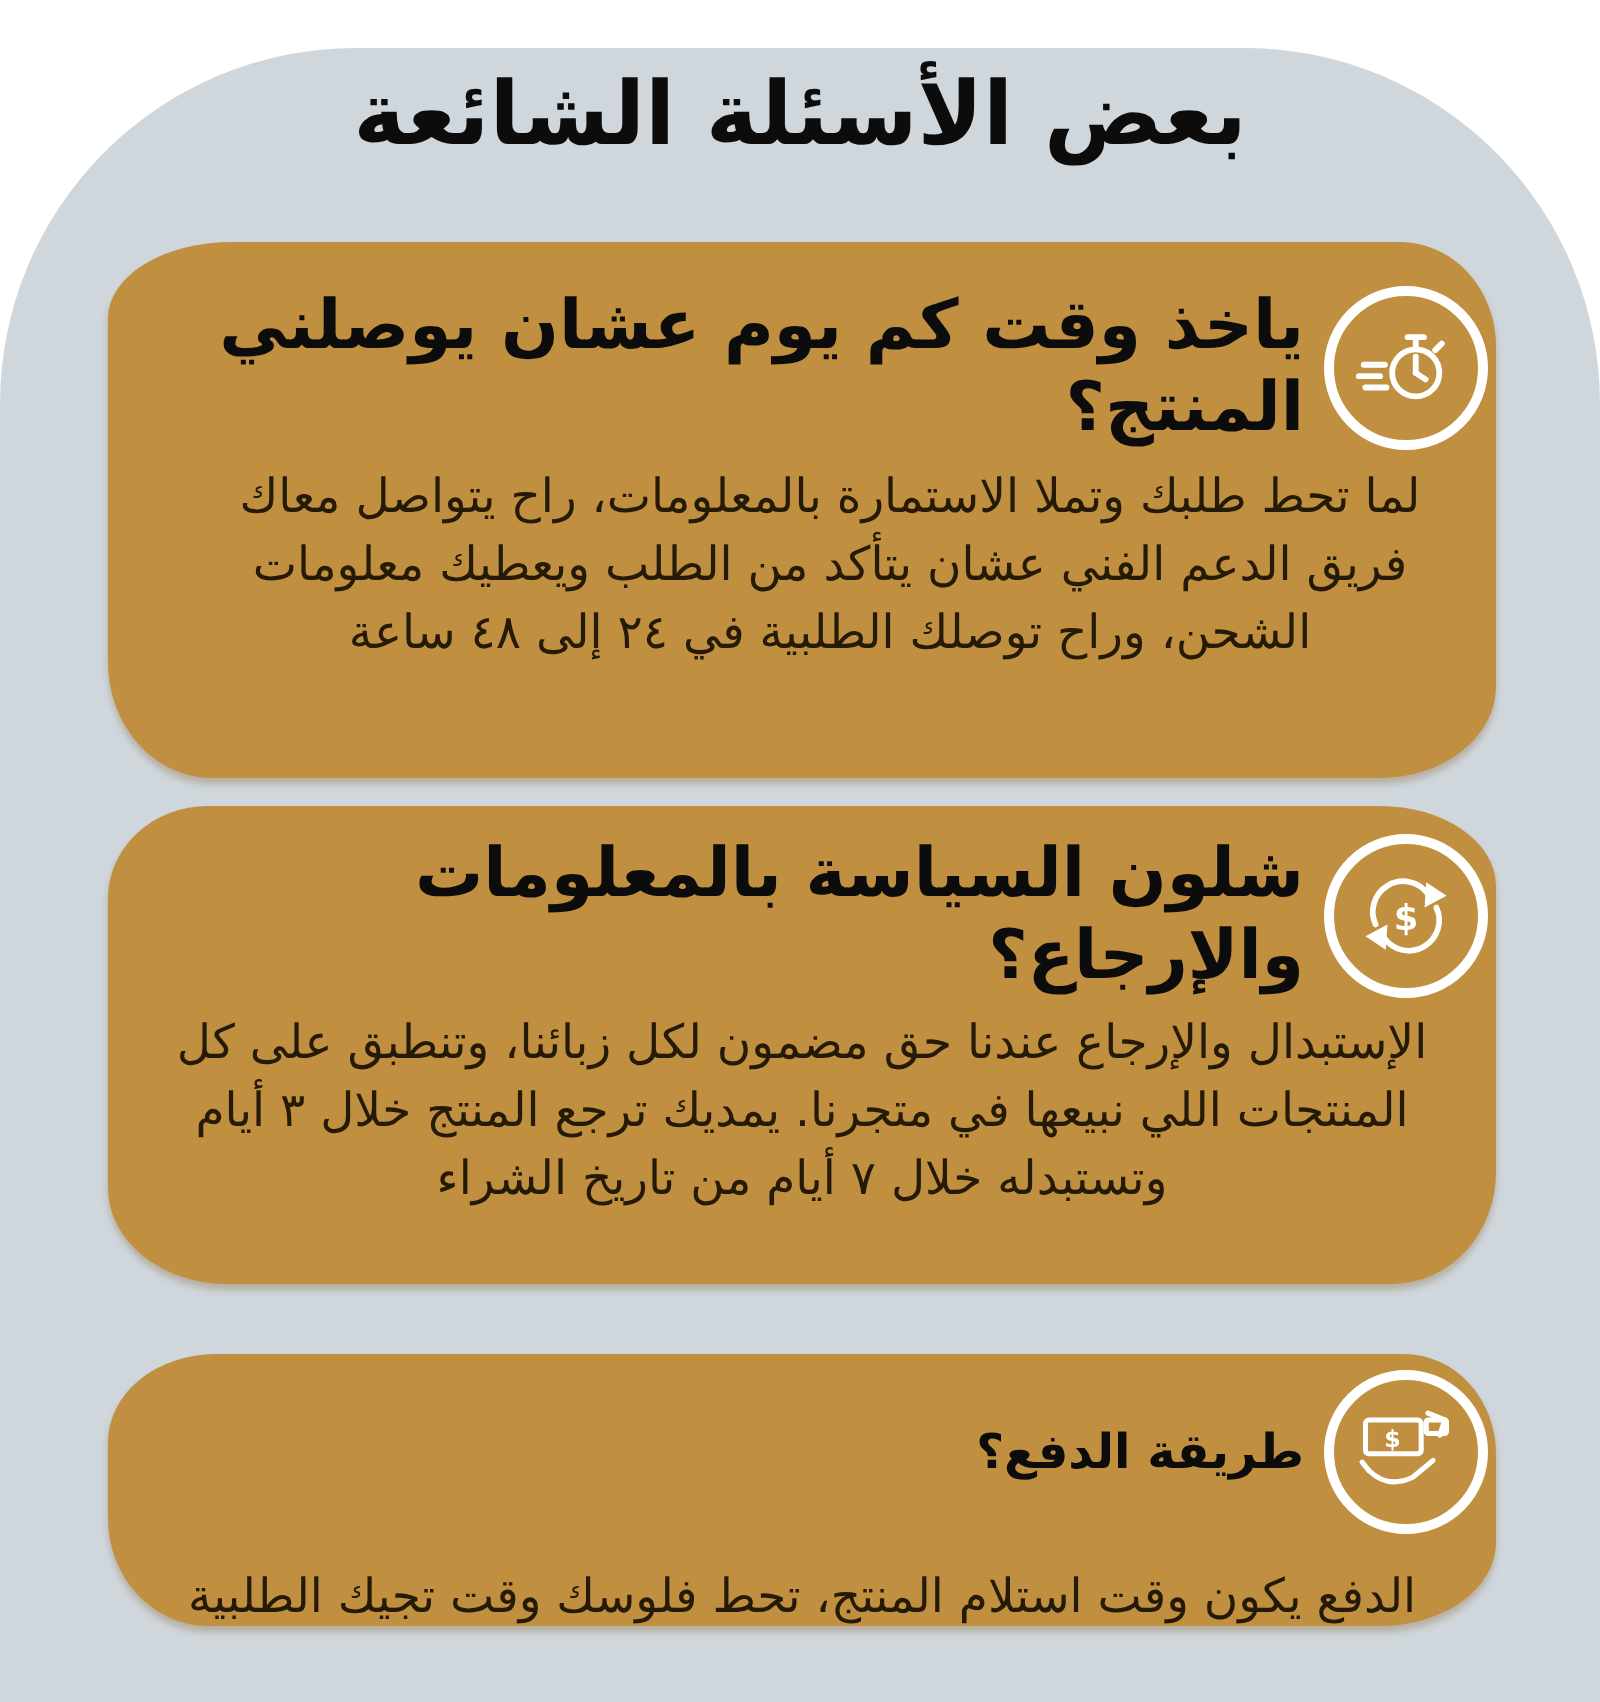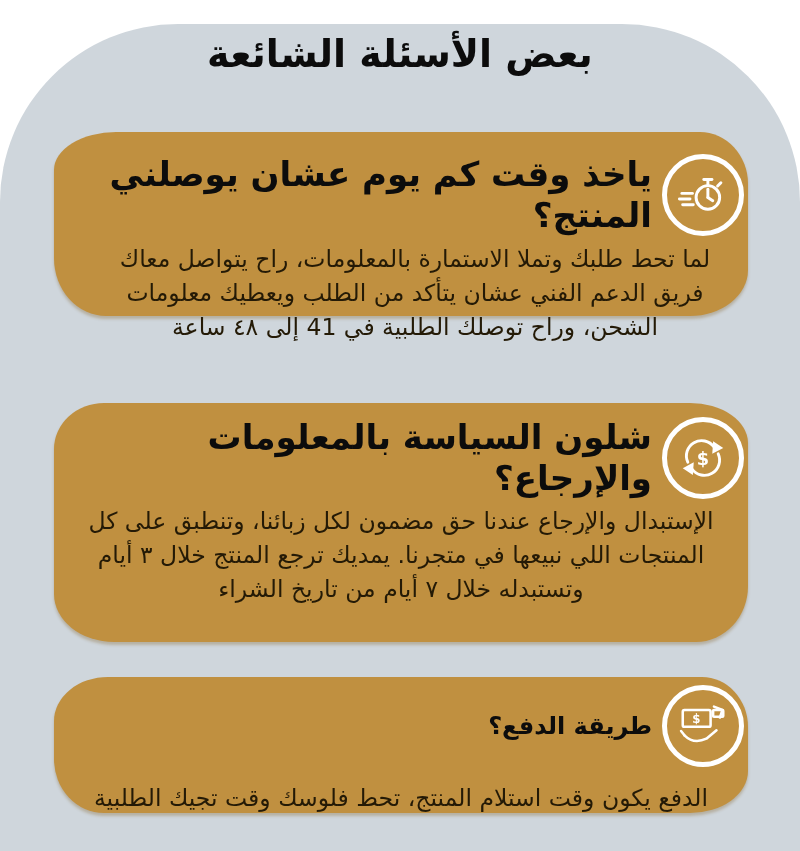--- a/index.html
+++ b/index.html
@@ -30,36 +30,36 @@
     background: var(--arch-background);
     border-radius: 178px 178px 0 0;
   }
   .title {
     position: absolute;
     top: 32px;
     left: 0;
     width: 100%;
     margin: 0;
     text-align: center;
-    font-size: 38px;
+    font-size: 44px;
     font-weight: 800;
     color: var(--heading-text);
     direction: rtl;
   }
   .card {
     position: absolute;
     left: 54px;
     width: 694px;
     background: var(--card-background);
     direction: rtl;
     box-shadow: 0 3px 3px rgba(125, 88, 26, 0.30);
   }
   .card-1 {
-    top: 132px;
-    height: 184px;
+    top: 121px;
+    height: 268px;
     border-radius: 62px 48px 58px 52px / 38px 52px 46px 58px;
     padding-left: 28px;
   }
   .card-2 {
     top: 403px;
     height: 239px;
     border-radius: 50px 58px 52px 60px / 46px 40px 56px 48px;
   }
   .card-3 {
     top: 677px;
@@ -125,21 +125,21 @@
             <path d="M38 13 v6"></path>
             <path d="M50 21 l4 -4"></path>
             <path d="M6 30 h13"></path>
             <path d="M3 37 h13"></path>
             <path d="M7 44 h13"></path>
           </g>
         </svg>
       </span>
       <h2 class="question">ياخذ وقت كم يوم عشان يوصلني المنتج؟</h2>
     </div>
-    <p class="answer">لما تحط طلبك وتملا الاستمارة بالمعلومات، راح يتواصل معاك فريق الدعم الفني عشان يتأكد من الطلب ويعطيك معلومات الشحن، وراح توصلك الطلبية في 41 إلى ٤٨ ساعة</p>
+    <p class="answer">لما تحط طلبك وتملا الاستمارة بالمعلومات، راح يتواصل معاك فريق الدعم الفني عشان يتأكد من الطلب ويعطيك معلومات الشحن، وراح توصلك الطلبية في ٢٤ إلى ٤٨ ساعة</p>
   </section>
 
   <section class="card card-2">
     <div class="card-head">
       <span class="icon-ring">
         <svg width="54" height="54" viewBox="0 0 64 64" aria-hidden="true">
           <g fill="none" stroke="#ffffff" stroke-width="3.4" stroke-linecap="round">
             <path d="M14 37 A 18 18 0 0 1 45 19"></path>
             <path d="M50 27 A 18 18 0 0 1 19 45"></path>
           </g>

